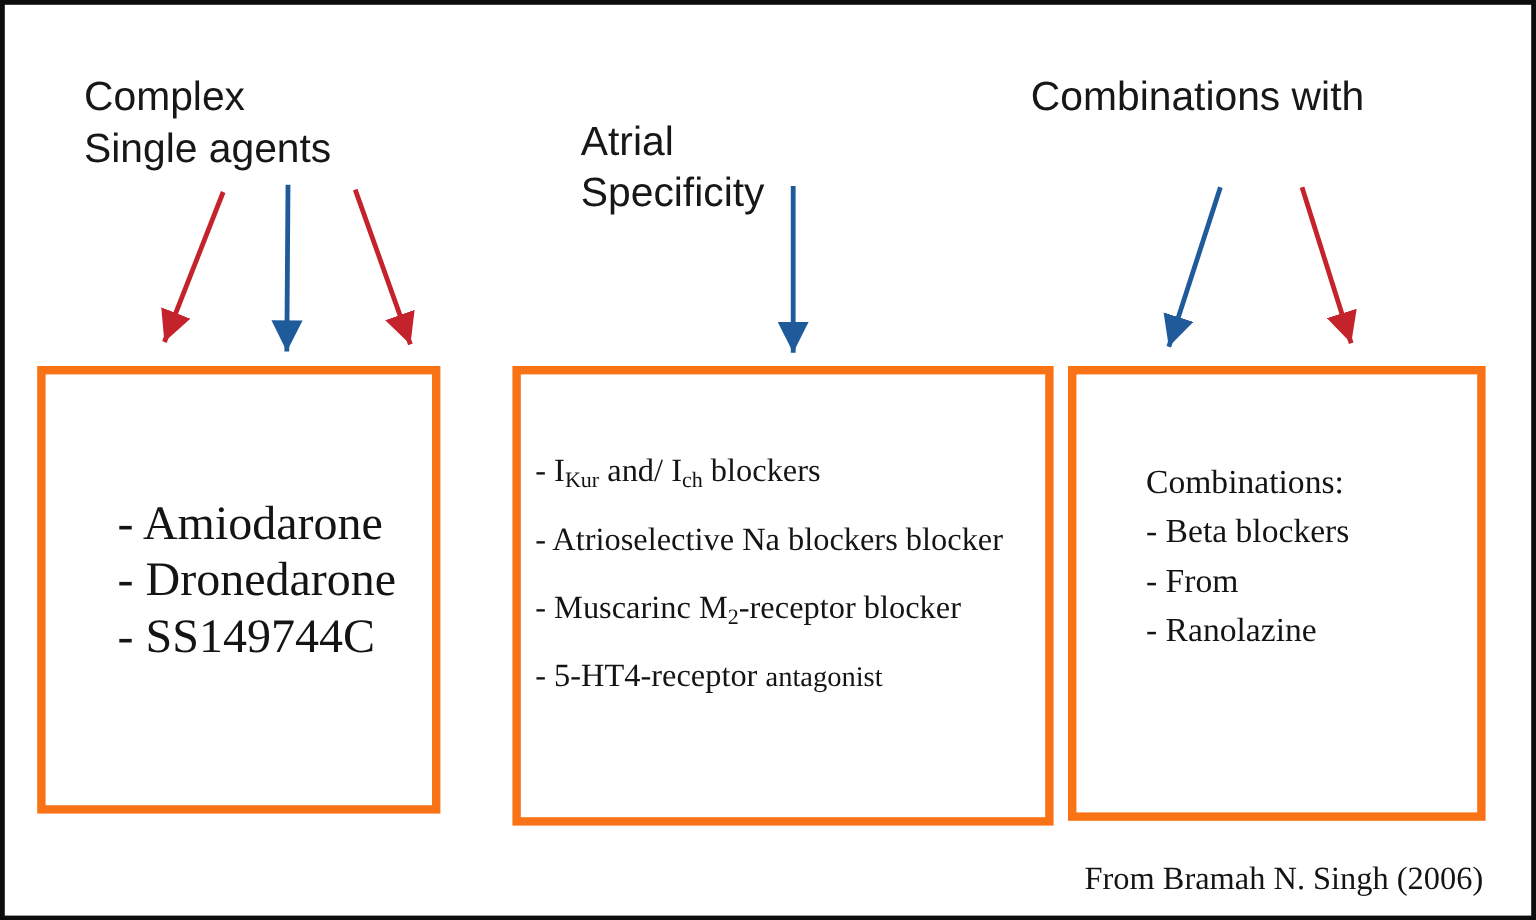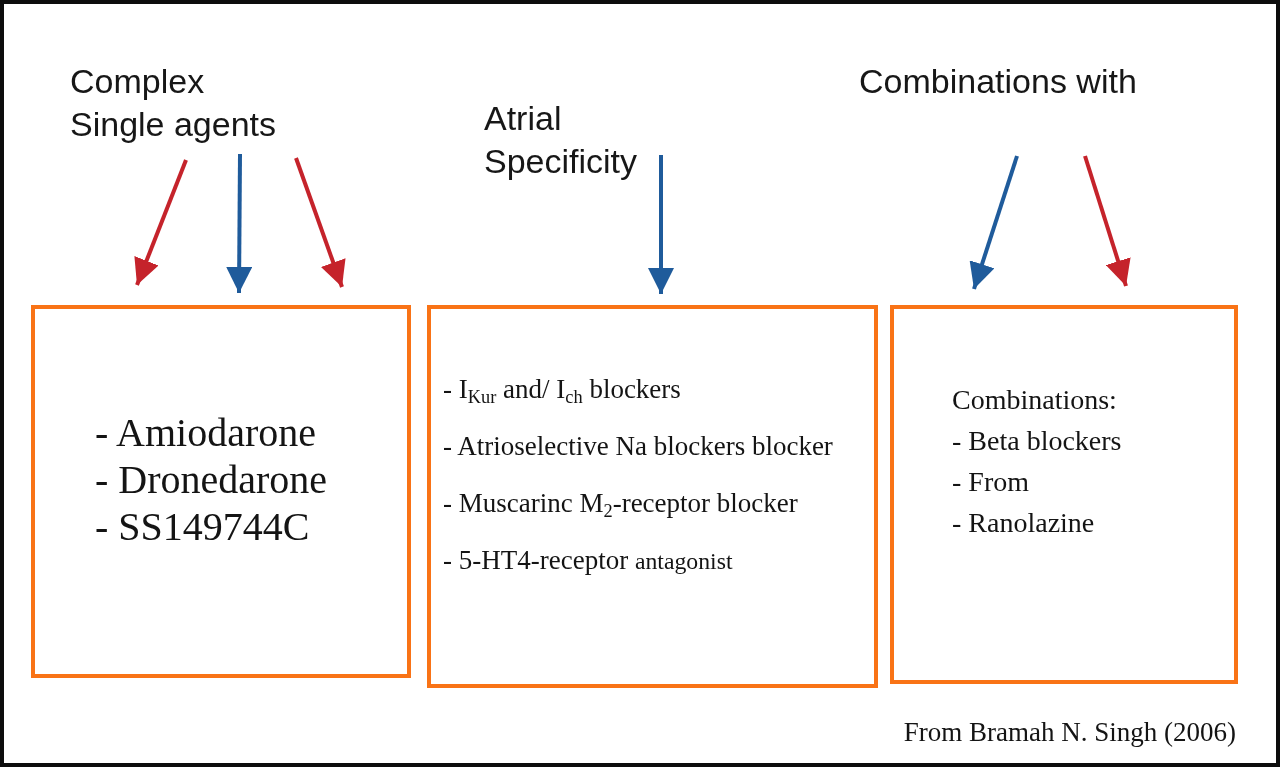--- a/index.html
+++ b/index.html
@@ -30,26 +30,26 @@
   .arrow-layer {
     position: absolute;
     left: -4px; top: -4px;
     width: 1280px; height: 767px;
     pointer-events: none;
   }
 
   .box {
     position: absolute;
     box-sizing: border-box;
-    border: 4px solid #f97316;
+    border: 7px solid #f97316;
     background: #ffffff;
     font-family: "Liberation Serif", serif;
     color: #141414;
   }
-  .box1 { left: 27px;  top: 301px; width: 380px; height: 373px;
+  .box1 { left: 27px;  top: 301px; width: 336px; height: 373px;
           padding: 100px 0 0 60px; font-size: 40px; line-height: 47px; }
   .box2 { left: 423px; top: 301px; width: 451px; height: 383px;
           padding: 52px 0 0 12px;  font-size: 27px; line-height: 57px; white-space: nowrap; }
   .box3 { left: 886px; top: 301px; width: 348px; height: 379px;
           padding: 70px 0 0 58px;  font-size: 28px; line-height: 41px; }
 
   .box2 sub {
     font-size: 0.68em;
     line-height: 0;
     vertical-align: baseline;

